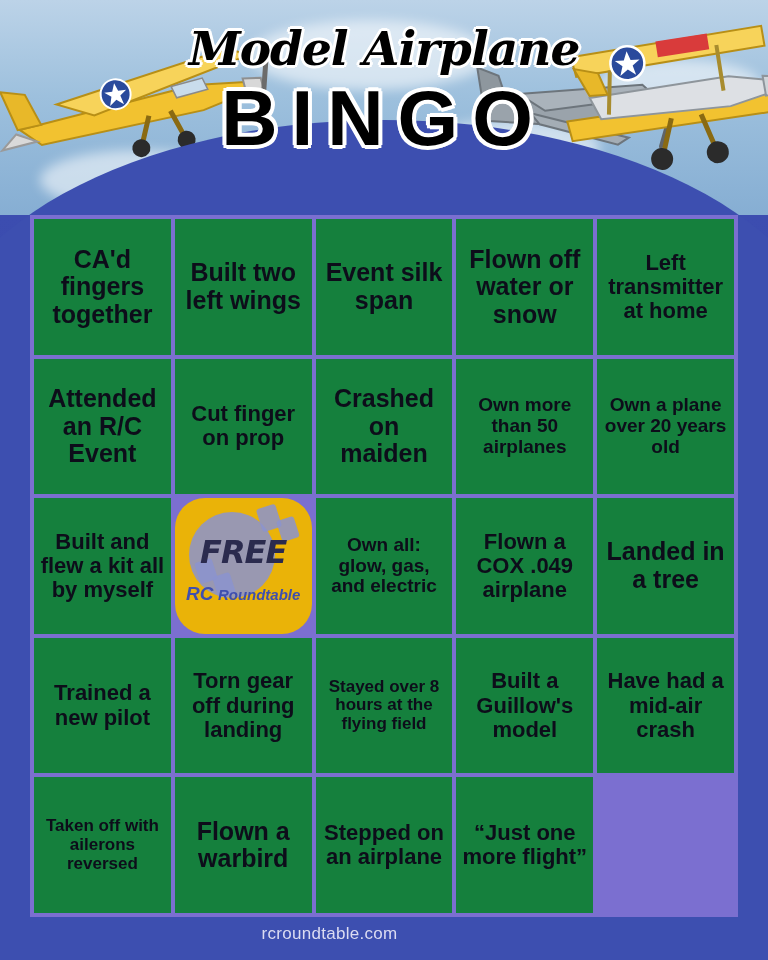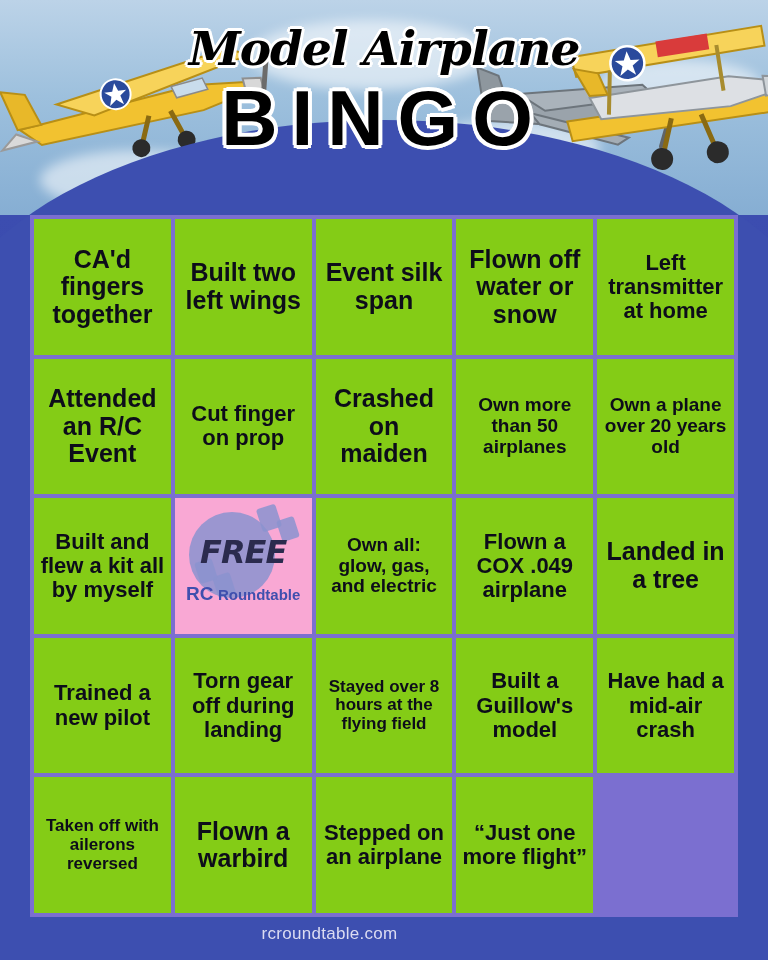--- a/index.html
+++ b/index.html
@@ -102,46 +102,47 @@
     display: grid;
     grid-template-columns: repeat(5, 1fr);
     grid-template-rows: repeat(5, 1fr);
     gap: 4px;
     background: #7b6fd0;
     border: 4px solid #7b6fd0;
     box-sizing: border-box;
     z-index: 6;
   }
   .cell {
-    background: #84cc16;
+    background: #15803d;
     display: flex;
     align-items: center;
     justify-content: center;
     text-align: center;
     padding: 4px 6px;
     box-sizing: border-box;
     color: #0d0d1a;
     font-weight: bold;
     line-height: 1.1;
     overflow: hidden;
   }
   .cell span { display: block; }
   .sz-lg { font-size: 25px; }
   .sz-md { font-size: 22px; }
   .sz-sm { font-size: 19px; }
   .sz-xs { font-size: 17px; }
 
   
   .free-cell {
     position: relative;
-    background: #f9a8d4;
+    background: #eab308;
     display: flex;
     align-items: center;
     justify-content: flex-start;
     overflow: hidden;
+    border-radius: 30px;
   }
   .free-logo {
     position: relative;
     width: 100%;
     height: 100%;
     display: flex;
     flex-direction: column;
     align-items: center;
     justify-content: center;
   }
@@ -177,20 +178,21 @@
     z-index: 2;
     margin-top: 6px;
   }
   .free-sub {
     position: relative;
     z-index: 2;
     margin-top: 12px;
     font-size: 16px;
     color: #3f4fae;
     font-weight: bold;
+    font-style: italic;
   }
   .free-sub .rc { font-size: 19px; }
   .free-sub .rt { font-size: 15px; }
 
   
   .footer {
     position: absolute;
     left: 16px;
     bottom: 16px;
     width: 627px;

